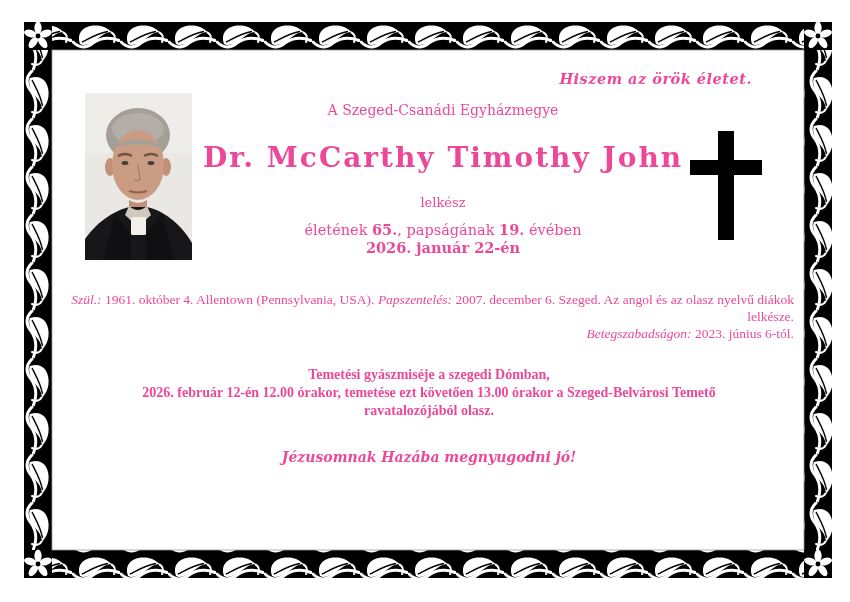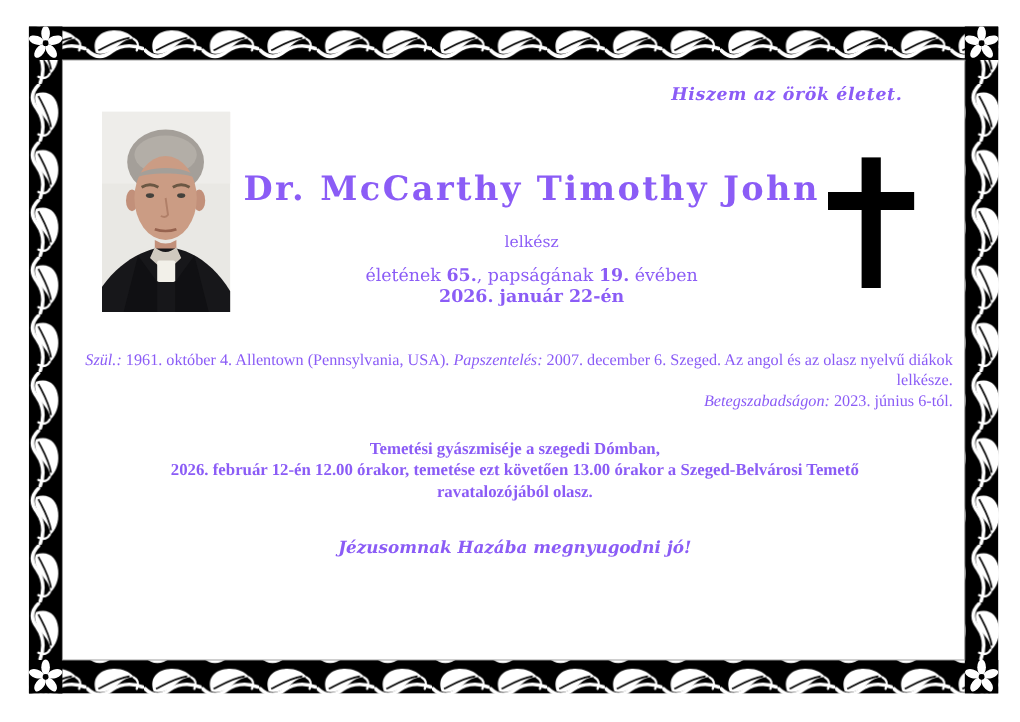--- a/index.html
+++ b/index.html
@@ -2,21 +2,21 @@
 <html><head>
 <meta charset="utf-8">
 <style>
   html, body { margin: 0; padding: 0; background: #ffffff; }
   .card {
     position: relative;
     width: 850px;
     height: 602px;
     background: #ffffff;
     font-family: "DejaVu Serif", serif;
-    color: #8b5cf6;
+    color: #ec4899;
     overflow: hidden;
   }
   .frame-svg { position: absolute; left: 24px; top: 22px; }
   .motto {
     position: absolute;
     top: 70px; right: 98px;
     font-size: 14.5px; font-weight: bold; font-style: italic;
     letter-spacing: 0.5px;
   }
   .photo {
@@ -132,20 +132,21 @@
     <path d="M44,98 Q53,101 62,98" stroke="#96624e" stroke-width="2.2" fill="none"></path>
     <path d="M44,107 Q53,113 62,107 L62,118 L44,118 Z" fill="#c2907a"></path>
     <path d="M0,167 L0,146 C14,126 32,117 44,114 L62,114 C76,117 94,128 107,150 L107,167 Z" fill="#17171a"></path>
     <path d="M44,113 L40,122 L53,134 L66,122 L62,113 Q53,121 44,113 Z" fill="#cfc9bf"></path>
     <rect x="46" y="124" width="15" height="18" rx="1.5" fill="#f2f0e9"></rect>
     <path d="M30,120 L46,142 L46,167 L18,167 Z" fill="#101013"></path>
     <path d="M77,120 L61,142 L61,167 L89,167 Z" fill="#101013"></path>
   </svg>
 
   <div class="center-col intro">
+    <div>A Szeged-Csanádi Egyházmegye</div>
   </div>
 
   <h1 class="center-col name-heading">Dr. McCarthy Timothy John</h1>
 
   <div class="center-col role">lelkész</div>
 
   <div class="center-col death-block">
     <div><span>életének </span><span class="bold">65.</span><span>, papságának </span><span class="bold">19.</span><span> évében</span></div>
     <div class="bold">2026. január 22-én</div>
   </div>

